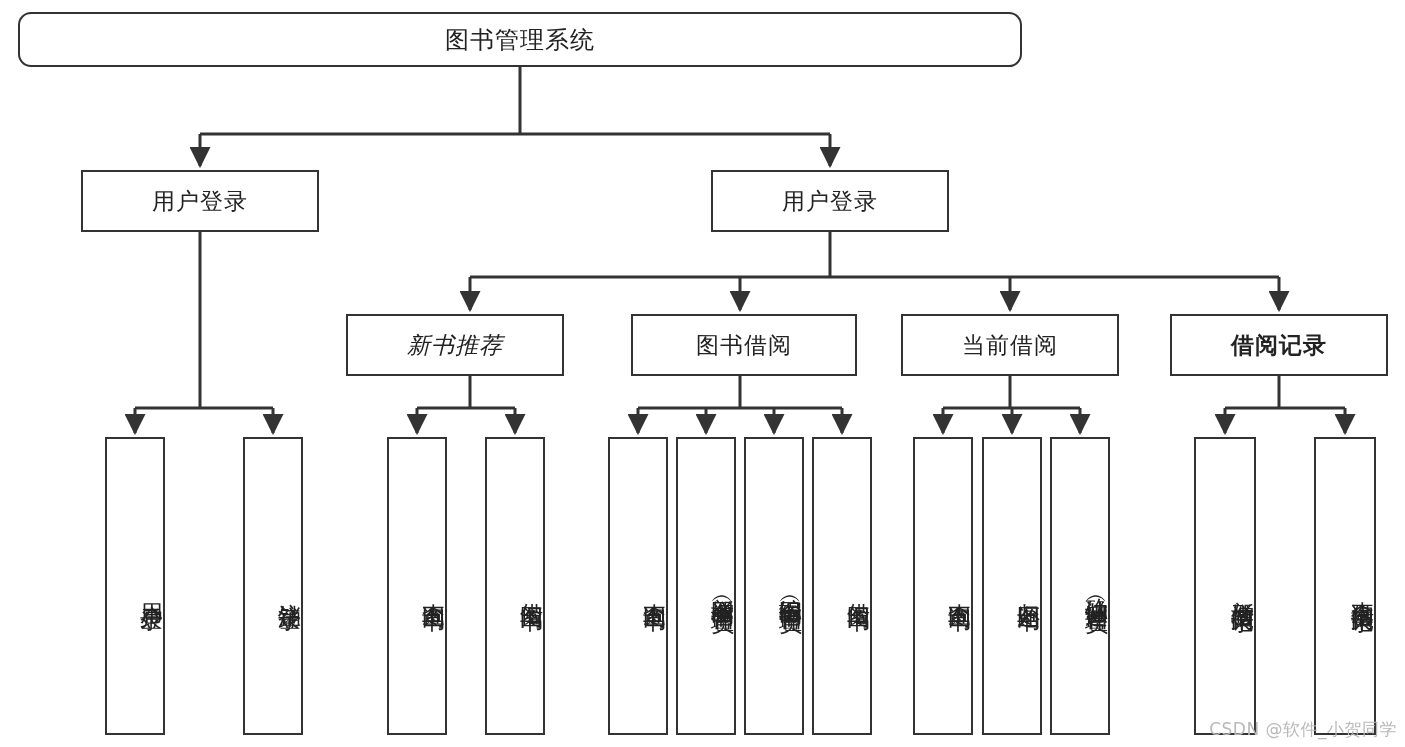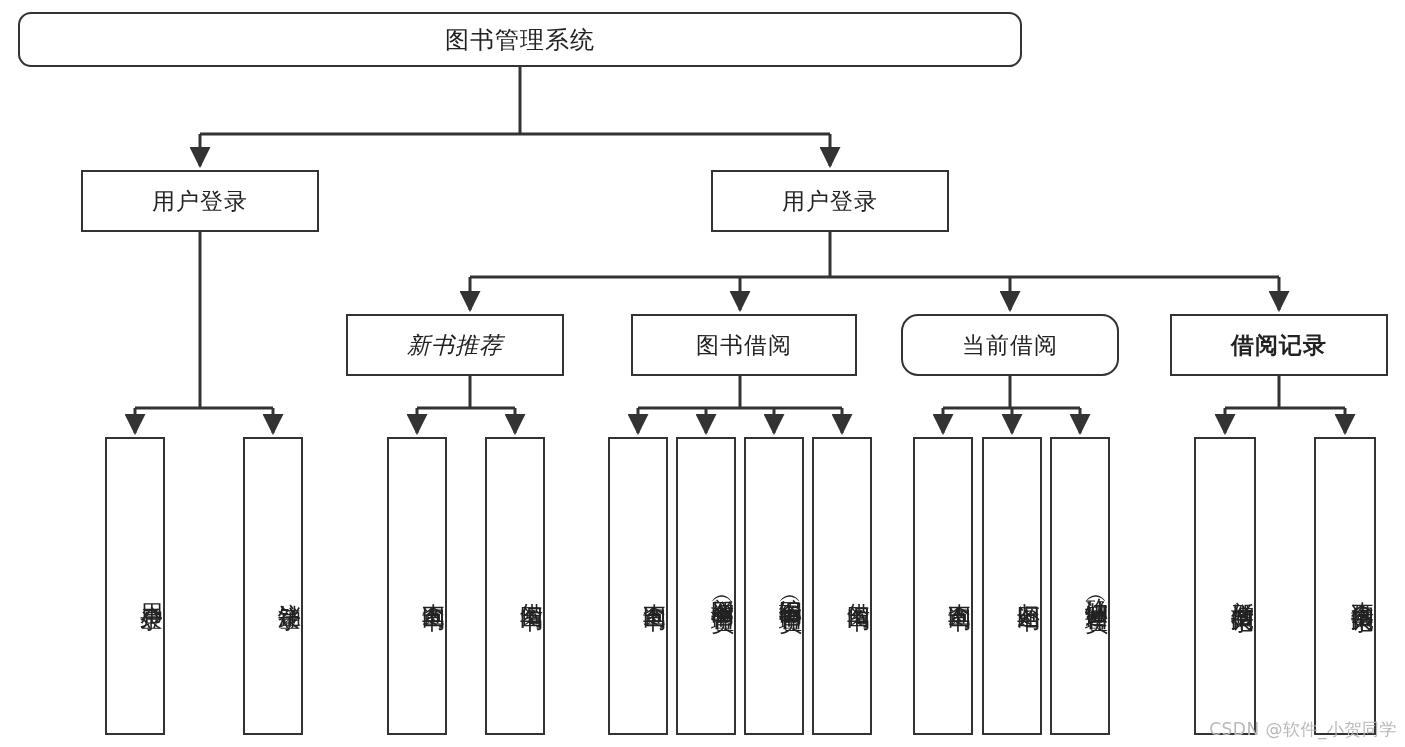--- a/index.html
+++ b/index.html
@@ -130,21 +130,21 @@
   <div class="node h" style="left:711px; top:170px; width:238px; height:62px;">
     <span>用户登录</span>
   </div>
 
   <div class="node h" style="left:346px; top:314px; width:218px; height:62px;font-style:italic;">
     <span>新书推荐</span>
   </div>
   <div class="node h" style="left:631px; top:314px; width:226px; height:62px;">
     <span>图书借阅</span>
   </div>
-  <div class="node h" style="left:901px; top:314px; width:218px; height:62px;border-radius:17px;">
+  <div class="node h" style="left:901px; top:314px; width:218px; height:62px;">
     <span>当前借阅</span>
   </div>
   <div class="node h" style="left:1170px; top:314px; width:218px; height:62px;font-weight:bold;">
     <span>借阅记录</span>
   </div>
 
   <div class="node v" style="left:105px; top:437px; width:60px; height:298px;">
     <span>用户登录</span>
   </div>
   <div class="node v" style="left:243px; top:437px; width:60px; height:298px;">

